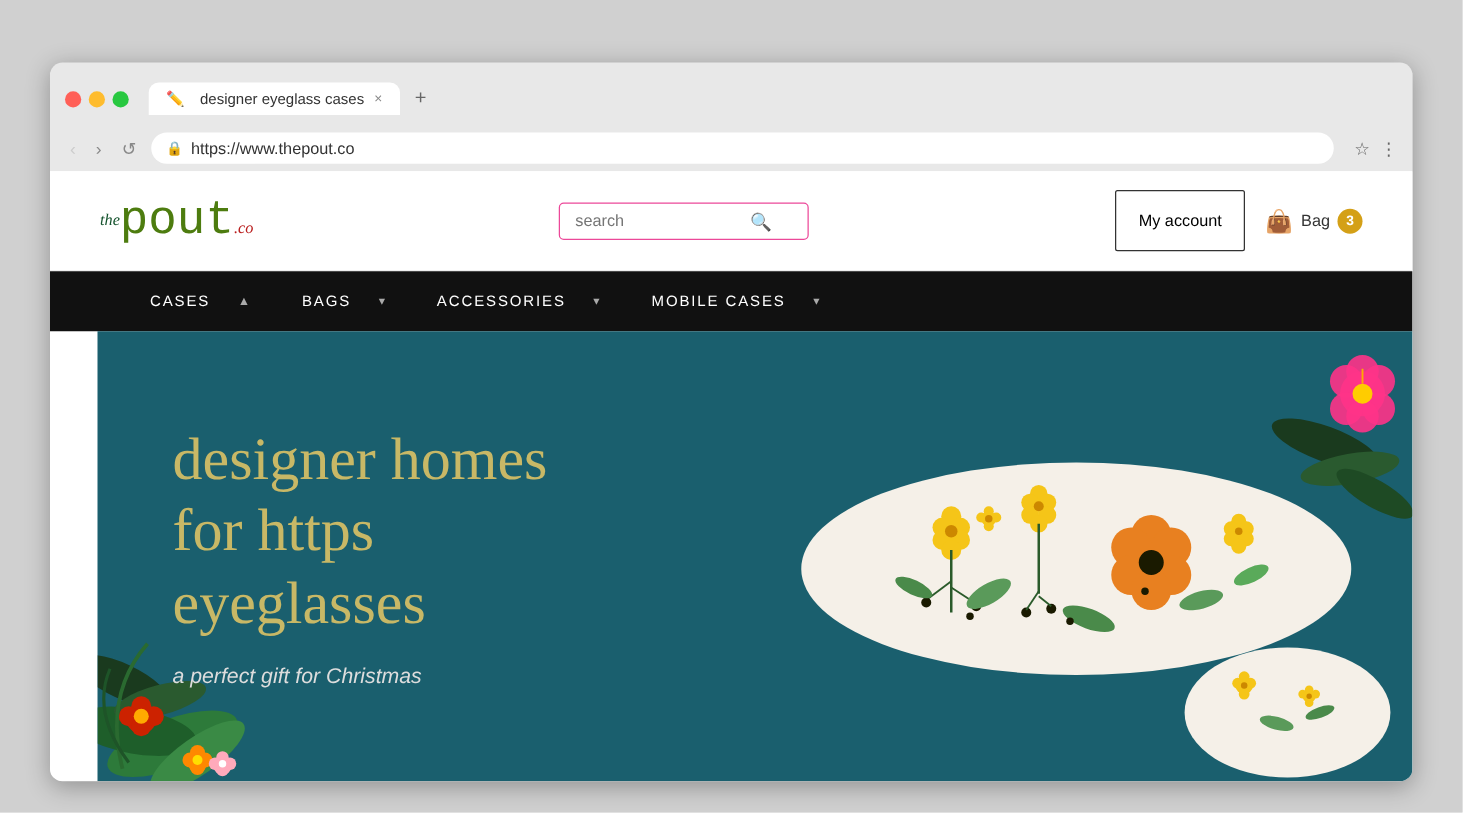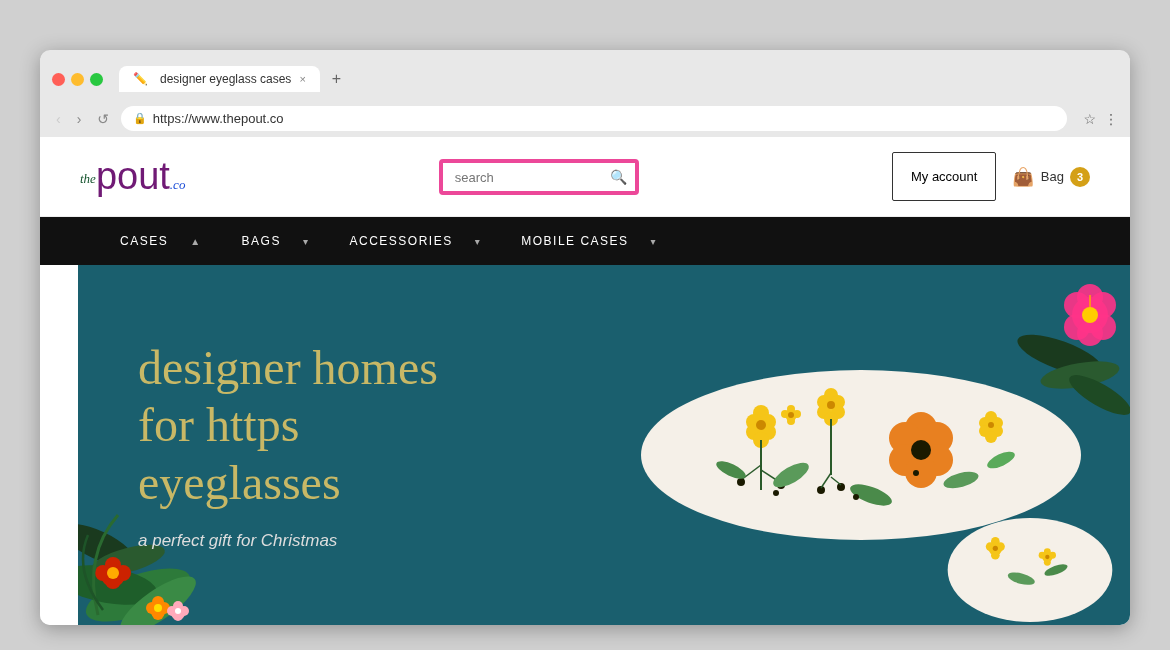--- a/index.html
+++ b/index.html
@@ -147,26 +147,26 @@
     }
 
     .header-center {
       flex: 1;
       display: flex;
       justify-content: center;
     }
 
     .search-bar {
       display: flex;
-      align-items: flex-end;
-      border: 4px solid #ec4899;
+      align-items: center;
+      border: 1px solid #ec4899;
       border-radius: 4px;
       padding: 6px 12px;
       width: 200px;
-      gap: 16px;
+      gap: 0;
     }
 
     .search-input {
       border: none;
       outline: none;
       font-size: 13px;
       color: #999;
       width: 140px;
     }
 
@@ -343,21 +343,21 @@
         <button class="browser-action-btn">☆</button>
         <button class="browser-action-btn">⋮</button>
       </div>
     </div>
 
     <div class="website">
 
       <div class="site-header">
 
         <div style="cursor:pointer;">
-          <span style="font-family: Georgia, serif; font-style:italic; font-size:13px; vertical-align:super; color:#14532d;">the</span><span style="font-family: Liberation Sans, sans-serif; font-size:38px; color:#701a75;">pout</span><span style="font-family: Georgia, serif; font-style:italic; font-size:13px; color:#1d4ed8;">.co</span>
+          <span style="font-family: Georgia, serif; font-style:italic; font-size:13px; vertical-align:super; color:#14532d;">the</span><span style="font-family: Liberation Mono, monospace; font-size:38px; color:#4d7c0f;">pout</span><span style="font-family: Georgia, serif; font-style:italic; font-size:13px; color:#b91c1c;">.co</span>
         </div>
 
         <div class="header-center">
           <div class="search-bar">
             <input class="search-input" type="text" placeholder="search" style="">
             <span class="search-icon">🔍</span>
           </div>
         </div>
 
         <div class="header-right">

